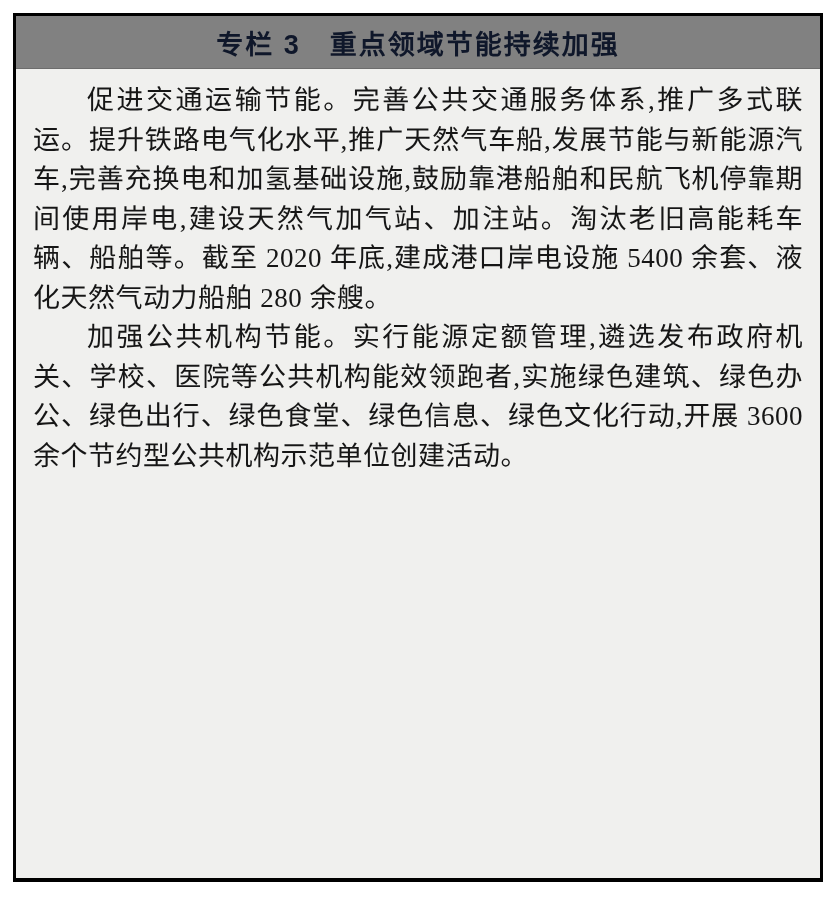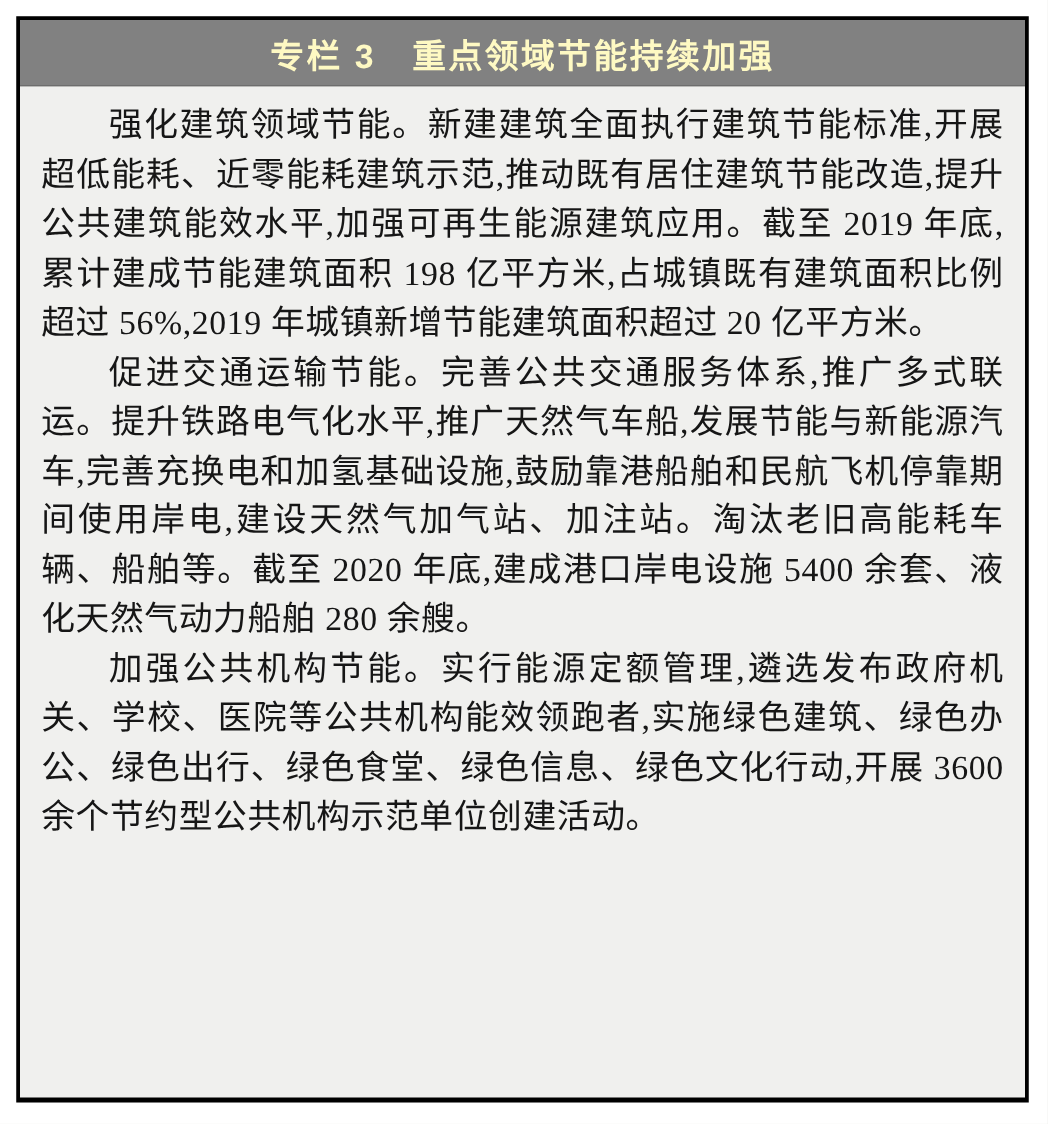--- a/index.html
+++ b/index.html
@@ -31,21 +31,21 @@
     border-bottom: 1px solid #6d6d6d;
     display: flex;
     align-items: center;
     justify-content: center;
   }
   .panel-title {
     font-family: "Liberation Sans", "DejaVu Sans", sans-serif;
     font-weight: bold;
     font-size: 27px;
     letter-spacing: 2px;
-    color: #fef9c3;
+    color: #0f172a;
     white-space: nowrap;
   }
   .panel-body {
     box-sizing: border-box;
     padding: 12px 17px 10px 17px;
     color: #161616;
   }
   .panel-body p {
     margin: 0;
     text-indent: 2em;
@@ -56,17 +56,16 @@
   }
 </style>
 </head>
 <body>
 
 <div class="panel">
   <div class="panel-header">
     <span class="panel-title">专栏 3　重点领域节能持续加强</span>
   </div>
   <div class="panel-body">
-    <p>强化建筑领域节能。新建建筑全面执行建筑节能标准,开展超低能耗、近零能耗建筑示范,推动既有居住建筑节能改造,提升公共建筑能效水平,加强可再生能源建筑应用。截至 2019 年底,累计建成节能建筑面积 198 亿平方米,占城镇既有建筑面积比例超过 56%,2019 年城镇新增节能建筑面积超过 20 亿平方米。</p>
     <p>促进交通运输节能。完善公共交通服务体系,推广多式联运。提升铁路电气化水平,推广天然气车船,发展节能与新能源汽车,完善充换电和加氢基础设施,鼓励靠港船舶和民航飞机停靠期间使用岸电,建设天然气加气站、加注站。淘汰老旧高能耗车辆、船舶等。截至 2020 年底,建成港口岸电设施 5400 余套、液化天然气动力船舶 280 余艘。</p>
     <p>加强公共机构节能。实行能源定额管理,遴选发布政府机关、学校、医院等公共机构能效领跑者,实施绿色建筑、绿色办公、绿色出行、绿色食堂、绿色信息、绿色文化行动,开展 3600 余个节约型公共机构示范单位创建活动。</p>
   </div>
 </div>
 
 </body></html>

